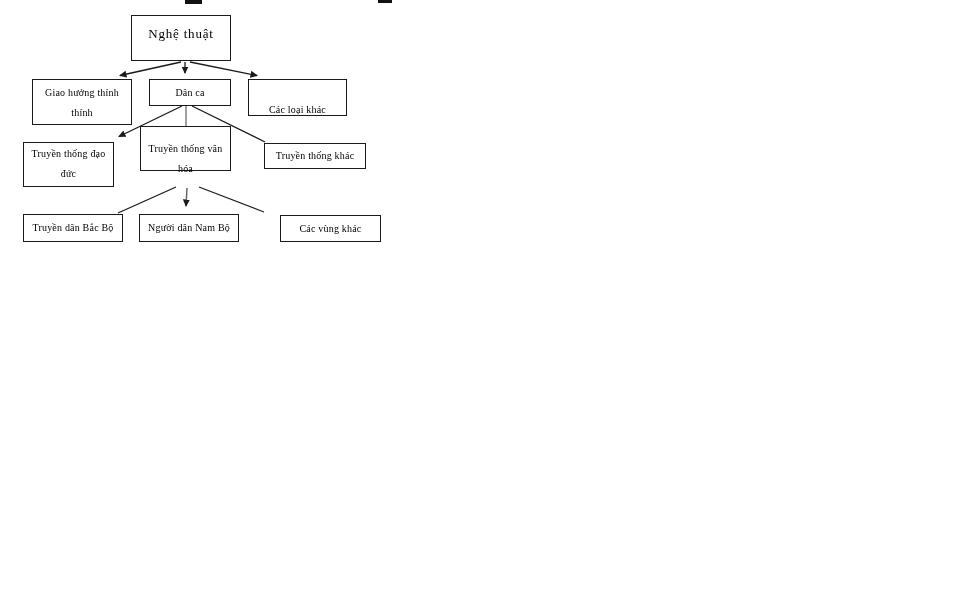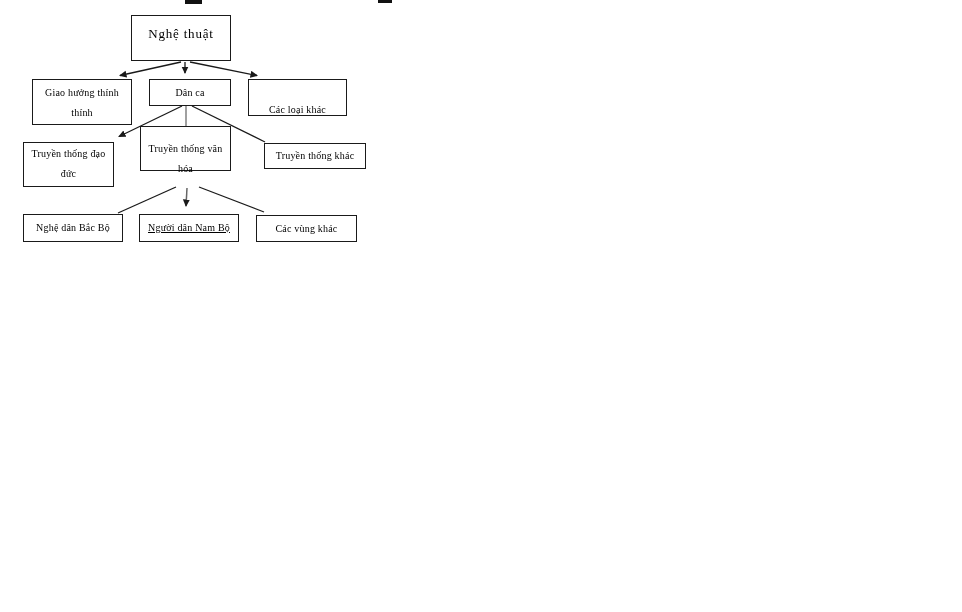--- a/index.html
+++ b/index.html
@@ -41,22 +41,22 @@
   .v-top    { padding-top: 5px; }
 
   #node-nghe-thuat            { left:131px; top:15px;  width:100px; height:46px; font-size:13px; letter-spacing:0.8px; padding-top:8px; }
   #node-giao-huong-thinh-phong{ left:32px;  top:79px;  width:100px; height:46px; padding-top:3px; }
   #node-dan-ca                { left:149px; top:79px;  width:82px;  height:27px; }
   #node-cac-loai-khac         { left:248px; top:79px;  width:99px;  height:37px; padding-top:20px; }
   #node-truyen-thong-dao-duc  { left:23px;  top:142px; width:91px;  height:45px; padding-top:1px; }
   #node-truyen-thong-van-hoa  { left:140px; top:126px; width:91px;  height:45px; padding-top:12px; }
   #node-truyen-thong-khac     { left:264px; top:143px; width:102px; height:26px; }
   #node-nguoi-dan-bac-bo      { left:23px;  top:214px; width:100px; height:28px; }
-  #node-nguoi-dan-nam-bo      { left:139px; top:214px; width:100px; height:28px;text-decoration:underline; }
-  #node-cac-vung-khac         { left:256px; top:215px; width:101px; height:27px; }
+  #node-nguoi-dan-nam-bo      { left:139px; top:214px; width:100px; height:28px; }
+  #node-cac-vung-khac         { left:280px; top:215px; width:101px; height:27px; }
 
   #connectors {
     position: absolute;
     left: 0; top: 0;
     width: 962px;
     height: 612px;
     pointer-events: none;
   }
 </style>
 </head>
@@ -112,21 +112,21 @@
   <div class="node v-top" id="node-truyen-thong-van-hoa">
     <span class="lbl">Truyền thống văn</span>
     <span class="lbl">hóa</span>
   </div>
 
   <div class="node v-center" id="node-truyen-thong-khac">
     <span class="lbl">Truyền thống khác</span>
   </div>
 
   <div class="node v-center" id="node-nguoi-dan-bac-bo">
-    <span class="lbl">Nghệ dân Bắc Bộ</span>
+    <span class="lbl">Truyền dân Bắc Bộ</span>
   </div>
 
   <div class="node v-center" id="node-nguoi-dan-nam-bo">
     <span class="lbl">Người dân Nam Bộ</span>
   </div>
 
   <div class="node v-center" id="node-cac-vung-khac">
     <span class="lbl">Các vùng khác</span>
   </div>
 

